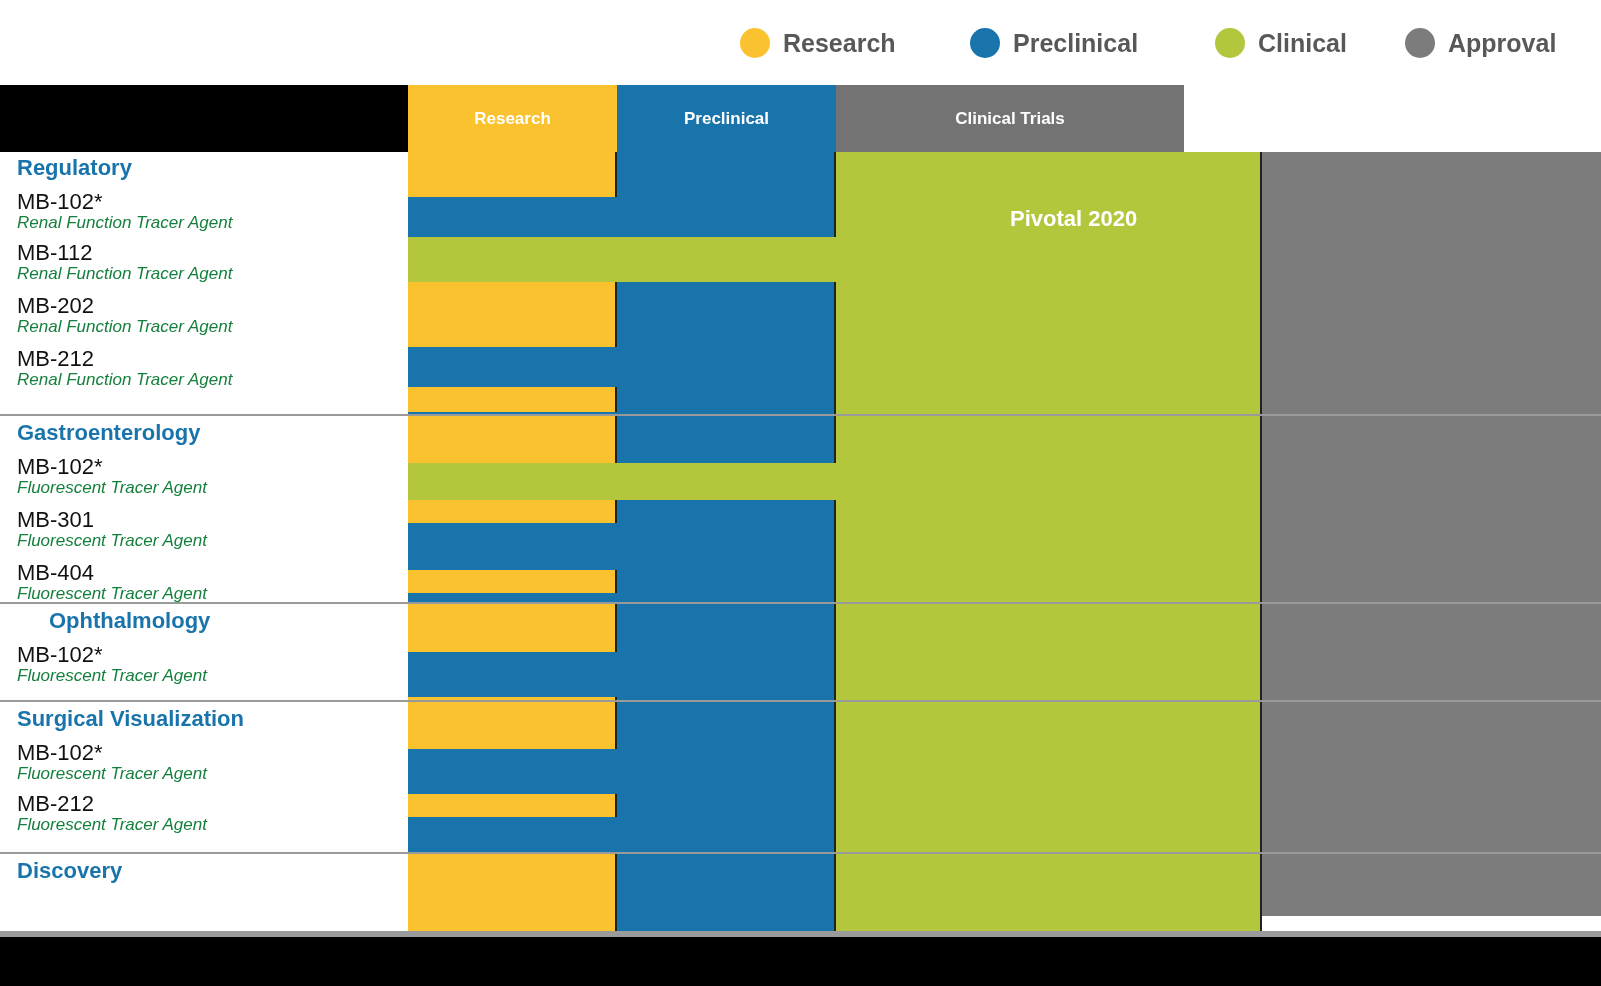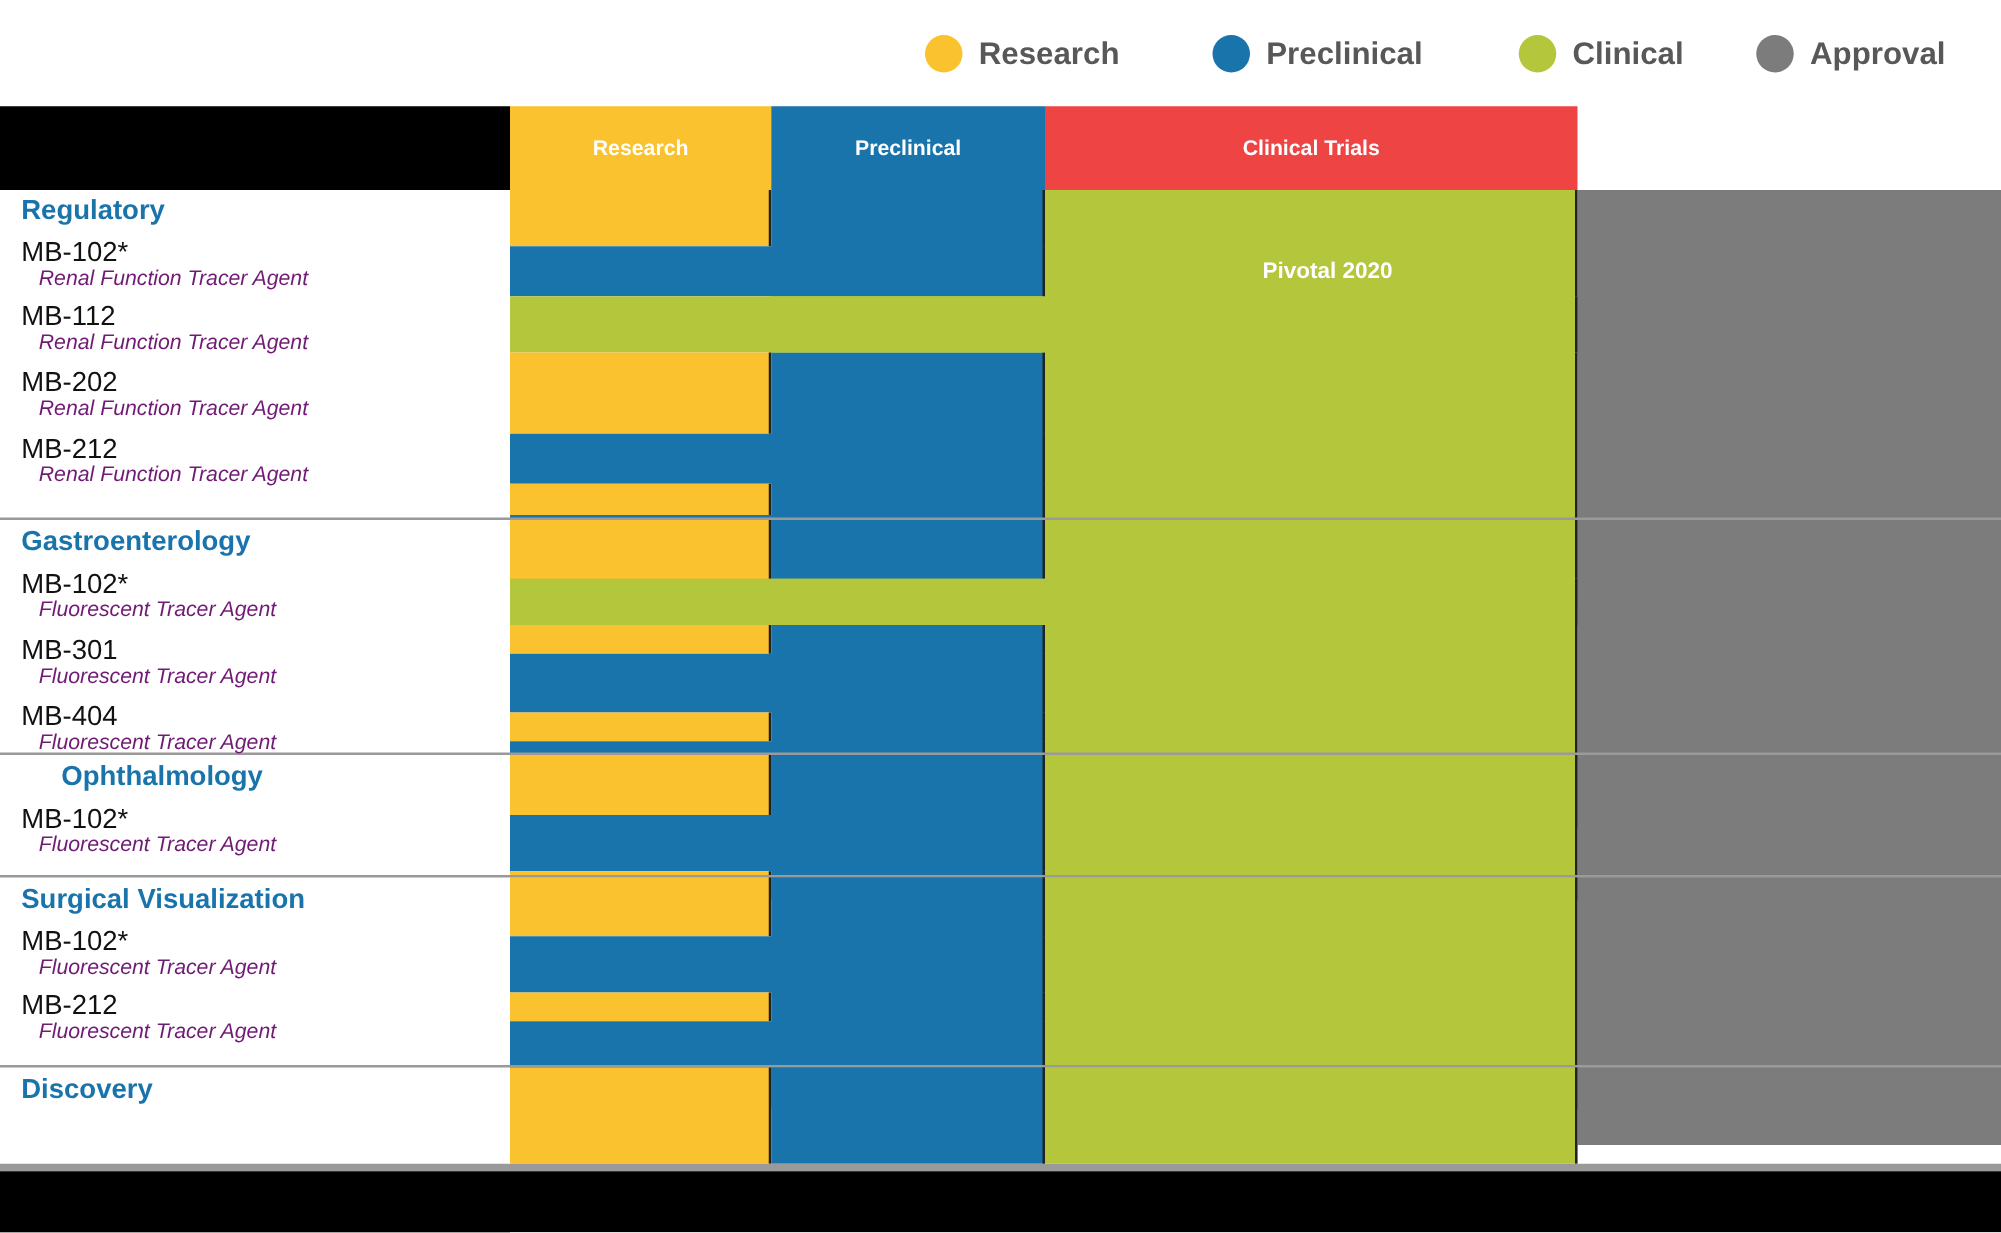--- a/index.html
+++ b/index.html
@@ -82,21 +82,21 @@
     text-align: center;
     color: #ffffff;
     font-size: 17px;
     font-weight: bold;
     line-height: 1.25;
     box-sizing: border-box;
   }
   #hdr-blank      { left: 0px;    width: 408px;  background: #000000; }
   #hdr-research   { left: 408px;  width: 209px;  background: #F9C22E; }
   #hdr-preclinical{ left: 617px;  width: 219px;  background: #1A74AC; }
-  #hdr-clinical   { left: 836px;  width: 426px;  background: #ef4444; }
+  #hdr-clinical   { left: 836px;  width: 348px;  background: #737373; }
   #hdr-approval   { left: 1262px; width: 339px;  background: #7C7C7C; }
 
   
   .col-backdrop {
     position: absolute;
     top: 67px;
     height: 764px;
   }
   #col-approval-bg { left: 1262px; width: 339px; background: #7C7C7C; }
 
@@ -154,42 +154,42 @@
   .prog-name {
     position: absolute;
     left: 17px;
     font-size: 22px;
     color: #111111;
     white-space: nowrap;
     z-index: 6;
   }
   .prog-sub {
     position: absolute;
-    left: 31px;
+    left: 17px;
     font-size: 17px;
     font-style: italic;
-    color: #701a75;
+    color: #15803d;
     white-space: nowrap;
     z-index: 6;
   }
 
   
   .bar {
     position: absolute;
     left: 408px;
     box-sizing: border-box;
   }
   .bar.research    { background: #F9C22E; border-right: 2px solid #222; }
   .bar.preclinical { background: #1A74AC; border-right: 2px solid #222; }
   .bar.clinical    { background: #B3C63C; border-right: 2px solid #222; }
 
   .bar-label {
     position: absolute;
     color: #ffffff;
-    font-size: 18px;
+    font-size: 22px;
     font-weight: bold;
     white-space: nowrap;
     z-index: 7;
   }
 </style>
 </head>
 <body>
 
 <div id="stage">
 

